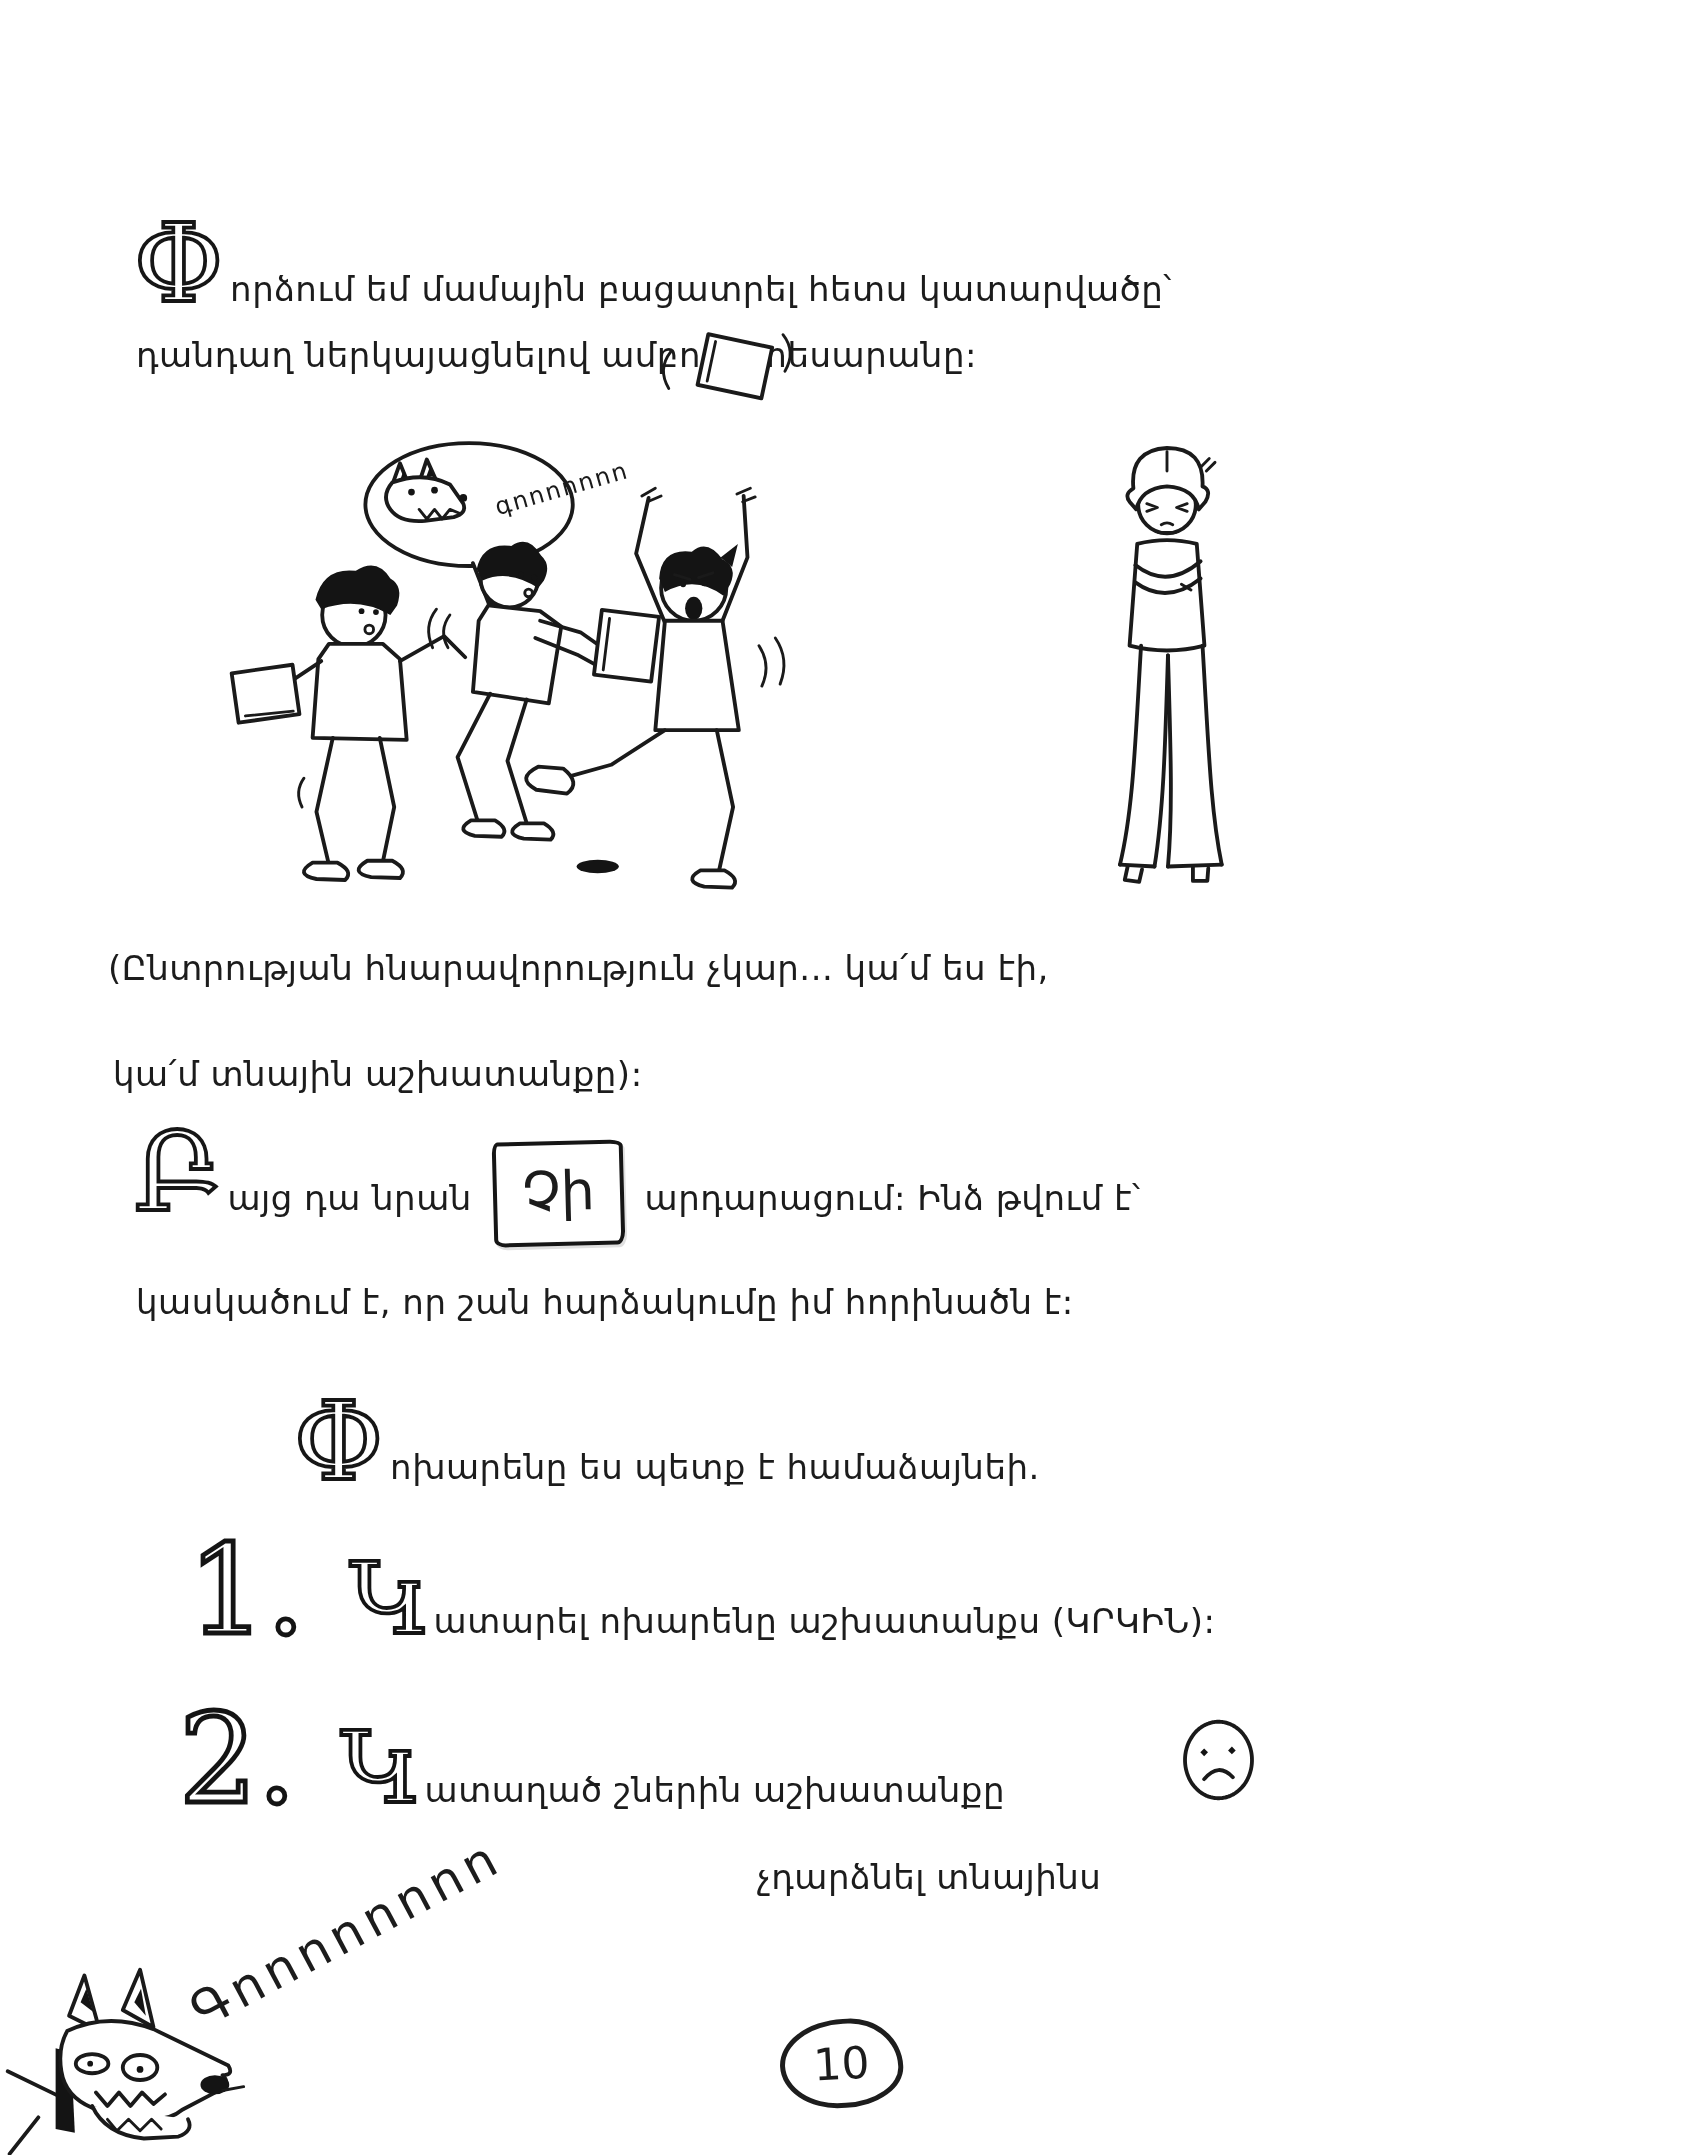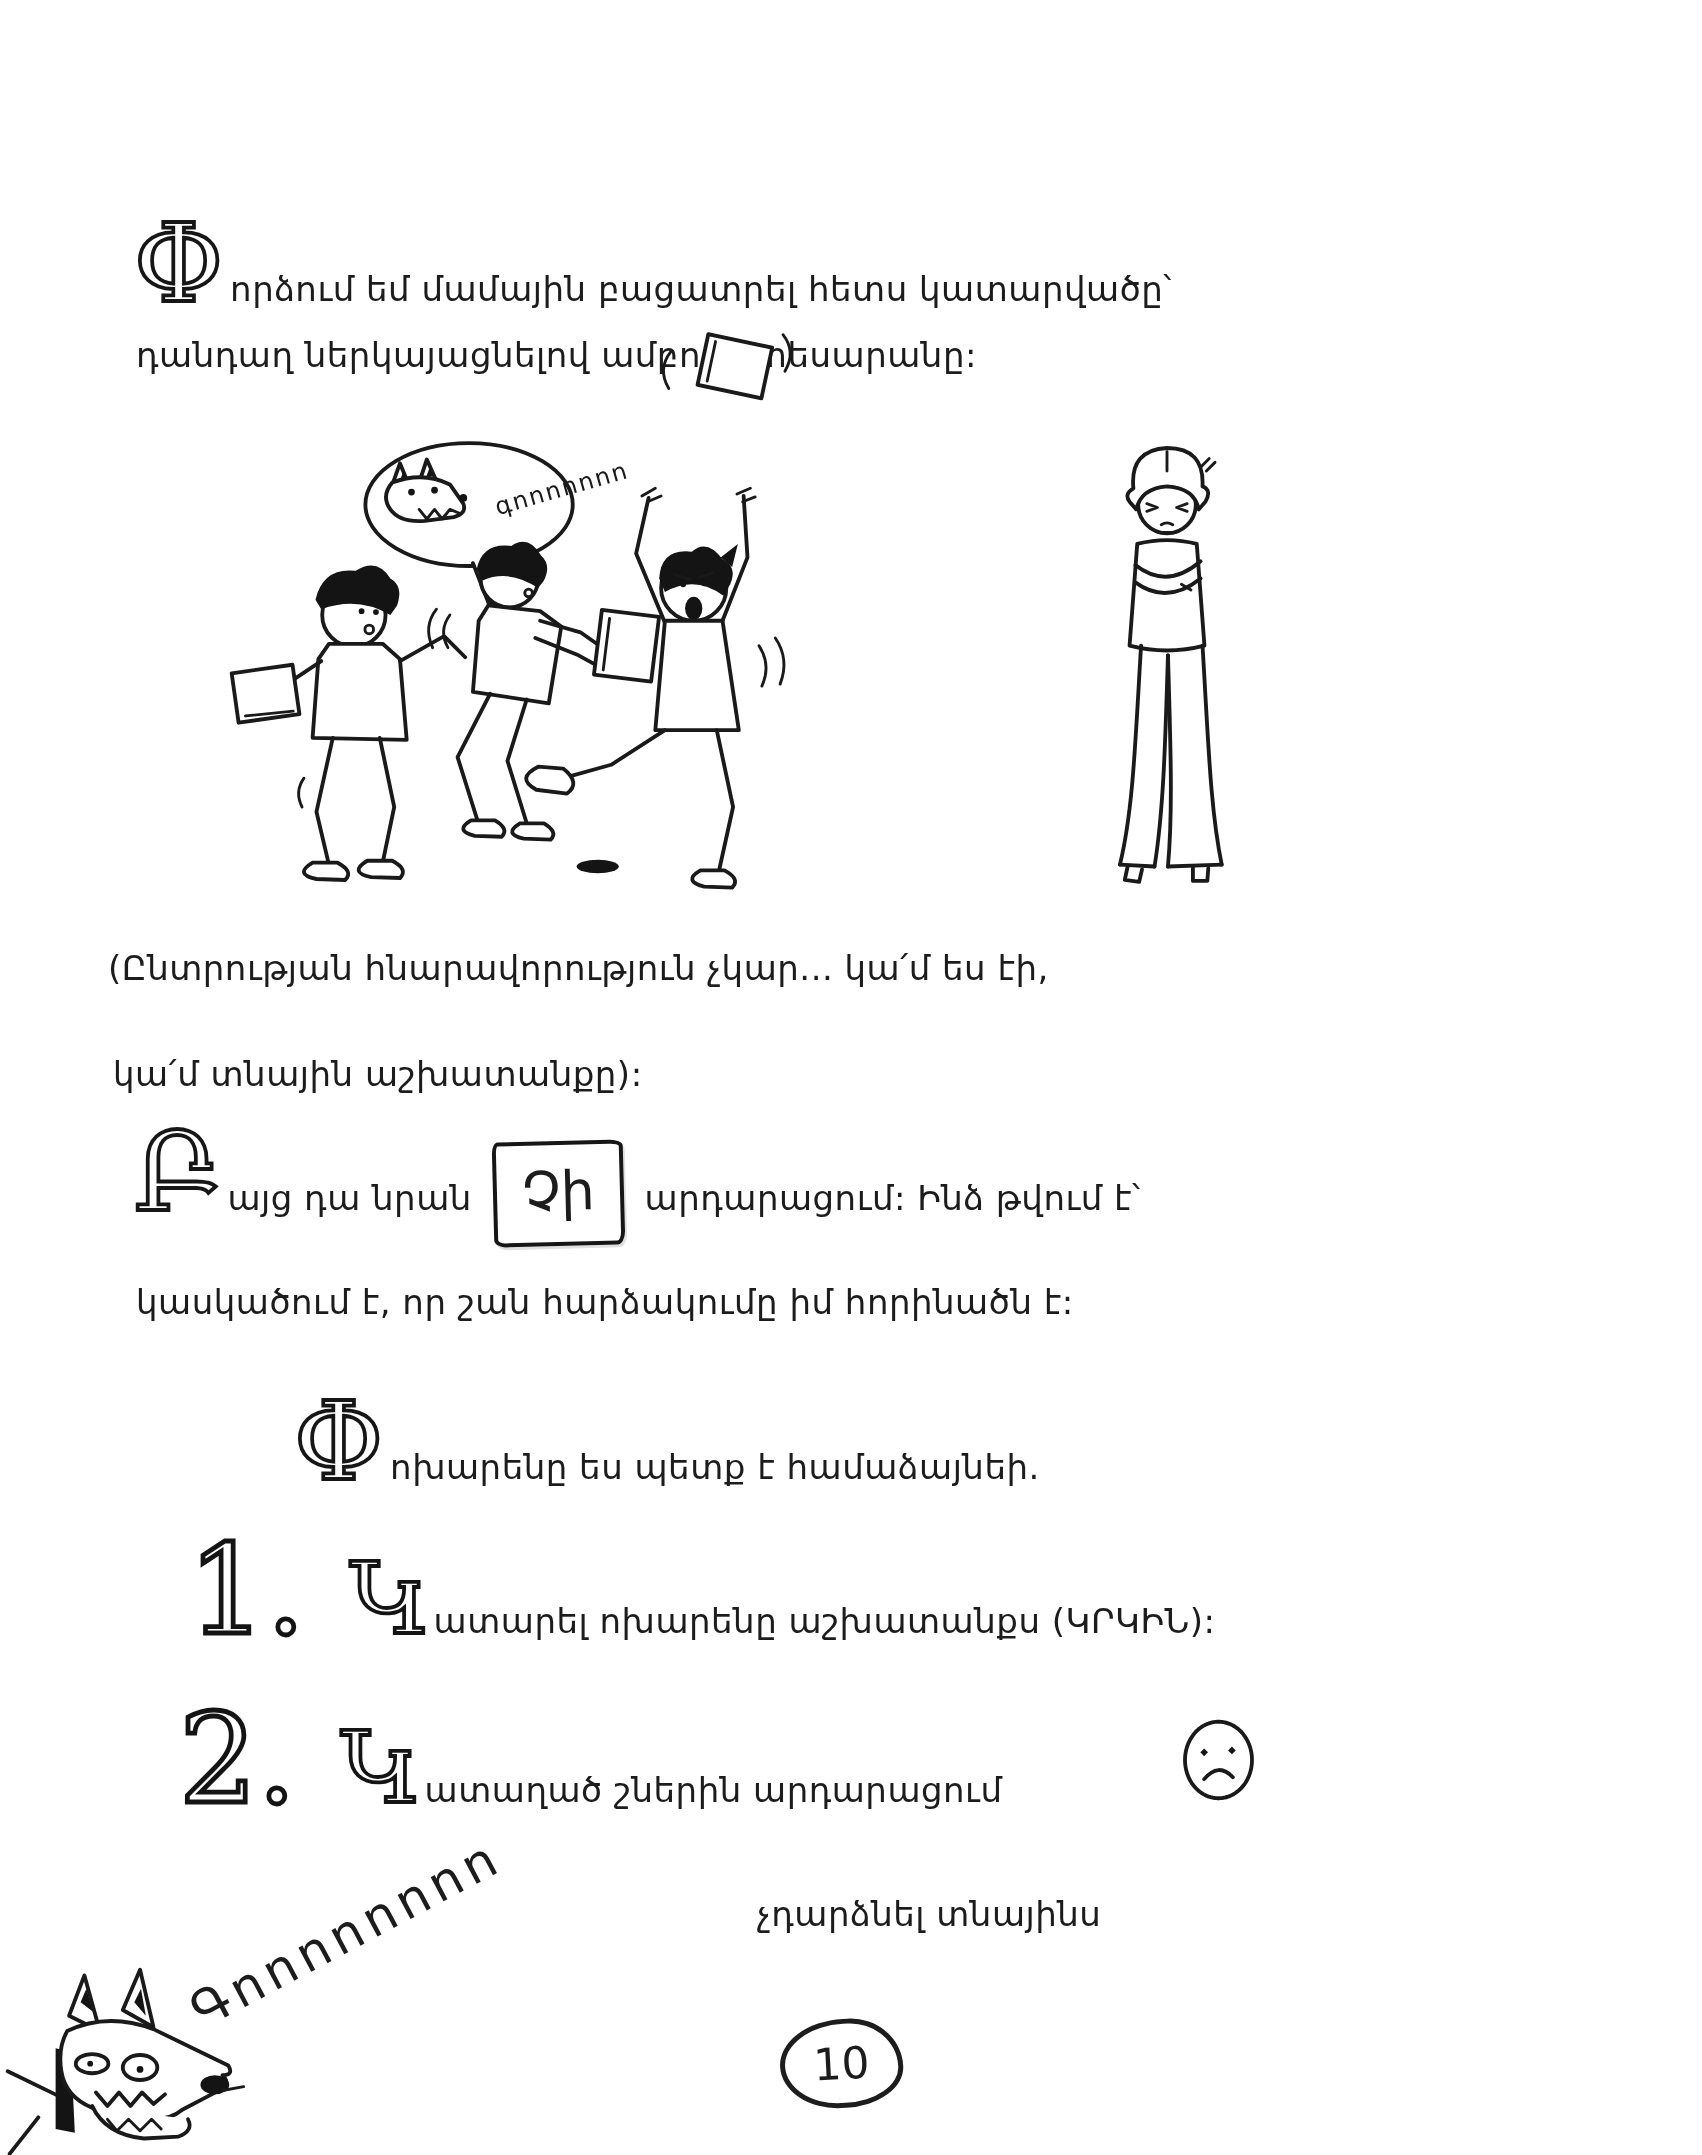--- a/index.html
+++ b/index.html
@@ -212,33 +212,33 @@
 
   <div class="abs baseline-row" style="left:188px;top:1533px;">
     <span class="bignum">1.</span>
     <span class="listcap">Կ</span>
     <span class="bodytext">ատարել ոխարենը աշխատանքս (ԿՐԿԻՆ):</span>
   </div>
 
   <div class="abs baseline-row" style="left:179px;top:1702px;">
     <span class="bignum">2.</span>
     <span class="listcap">Կ</span>
-    <span class="bodytext">ատաղած շներին արդարացում</span>
+    <span class="bodytext">ատաղած շներին աշխատանքը</span>
   </div>
 
   <div class="abs" style="left:1178px;top:1716px;">
     <svg width="81" height="88" viewBox="0 0 84 92">
       <ellipse cx="42" cy="46" rx="35" ry="40" class="ink fill-paper" stroke-dasharray="1 0"></ellipse>
       <path d="M27,34 l4,4 l-4,4 l-4,-4 z" class="fill-ink"></path>
       <path d="M56,32 l4,4 l-4,4 l-4,-4 z" class="fill-ink"></path>
       <path d="M27,66 Q42,48 57,64" class="ink"></path>
     </svg>
   </div>
 
-  <div class="abs bodytext" style="left:757px;top:1860px;margin-top:37px;">չդարձնել տնայինս</div>
+  <div class="abs bodytext" style="left:757px;top:1860px;">չդարձնել տնայինս</div>
 
   <div class="abs growl" style="left:181px;top:1989px;">Գոոոոոոոո</div>
 
   <div class="abs" style="left:0px;top:1956px;">
     <svg width="259" height="200" viewBox="0 0 270 208">
       <path d="M8,120 L70,150" class="ink"></path>
       <path d="M40,168 L10,206" class="ink"></path>
       <path d="M58,96 L58,180 L78,184 L74,100 Z" class="fill-ink"></path>
       <path d="M72,62 L88,20 L104,78 Z" class="ink fill-paper"></path>
       <path d="M128,56 L146,14 L160,74 Z" class="ink fill-paper"></path>

